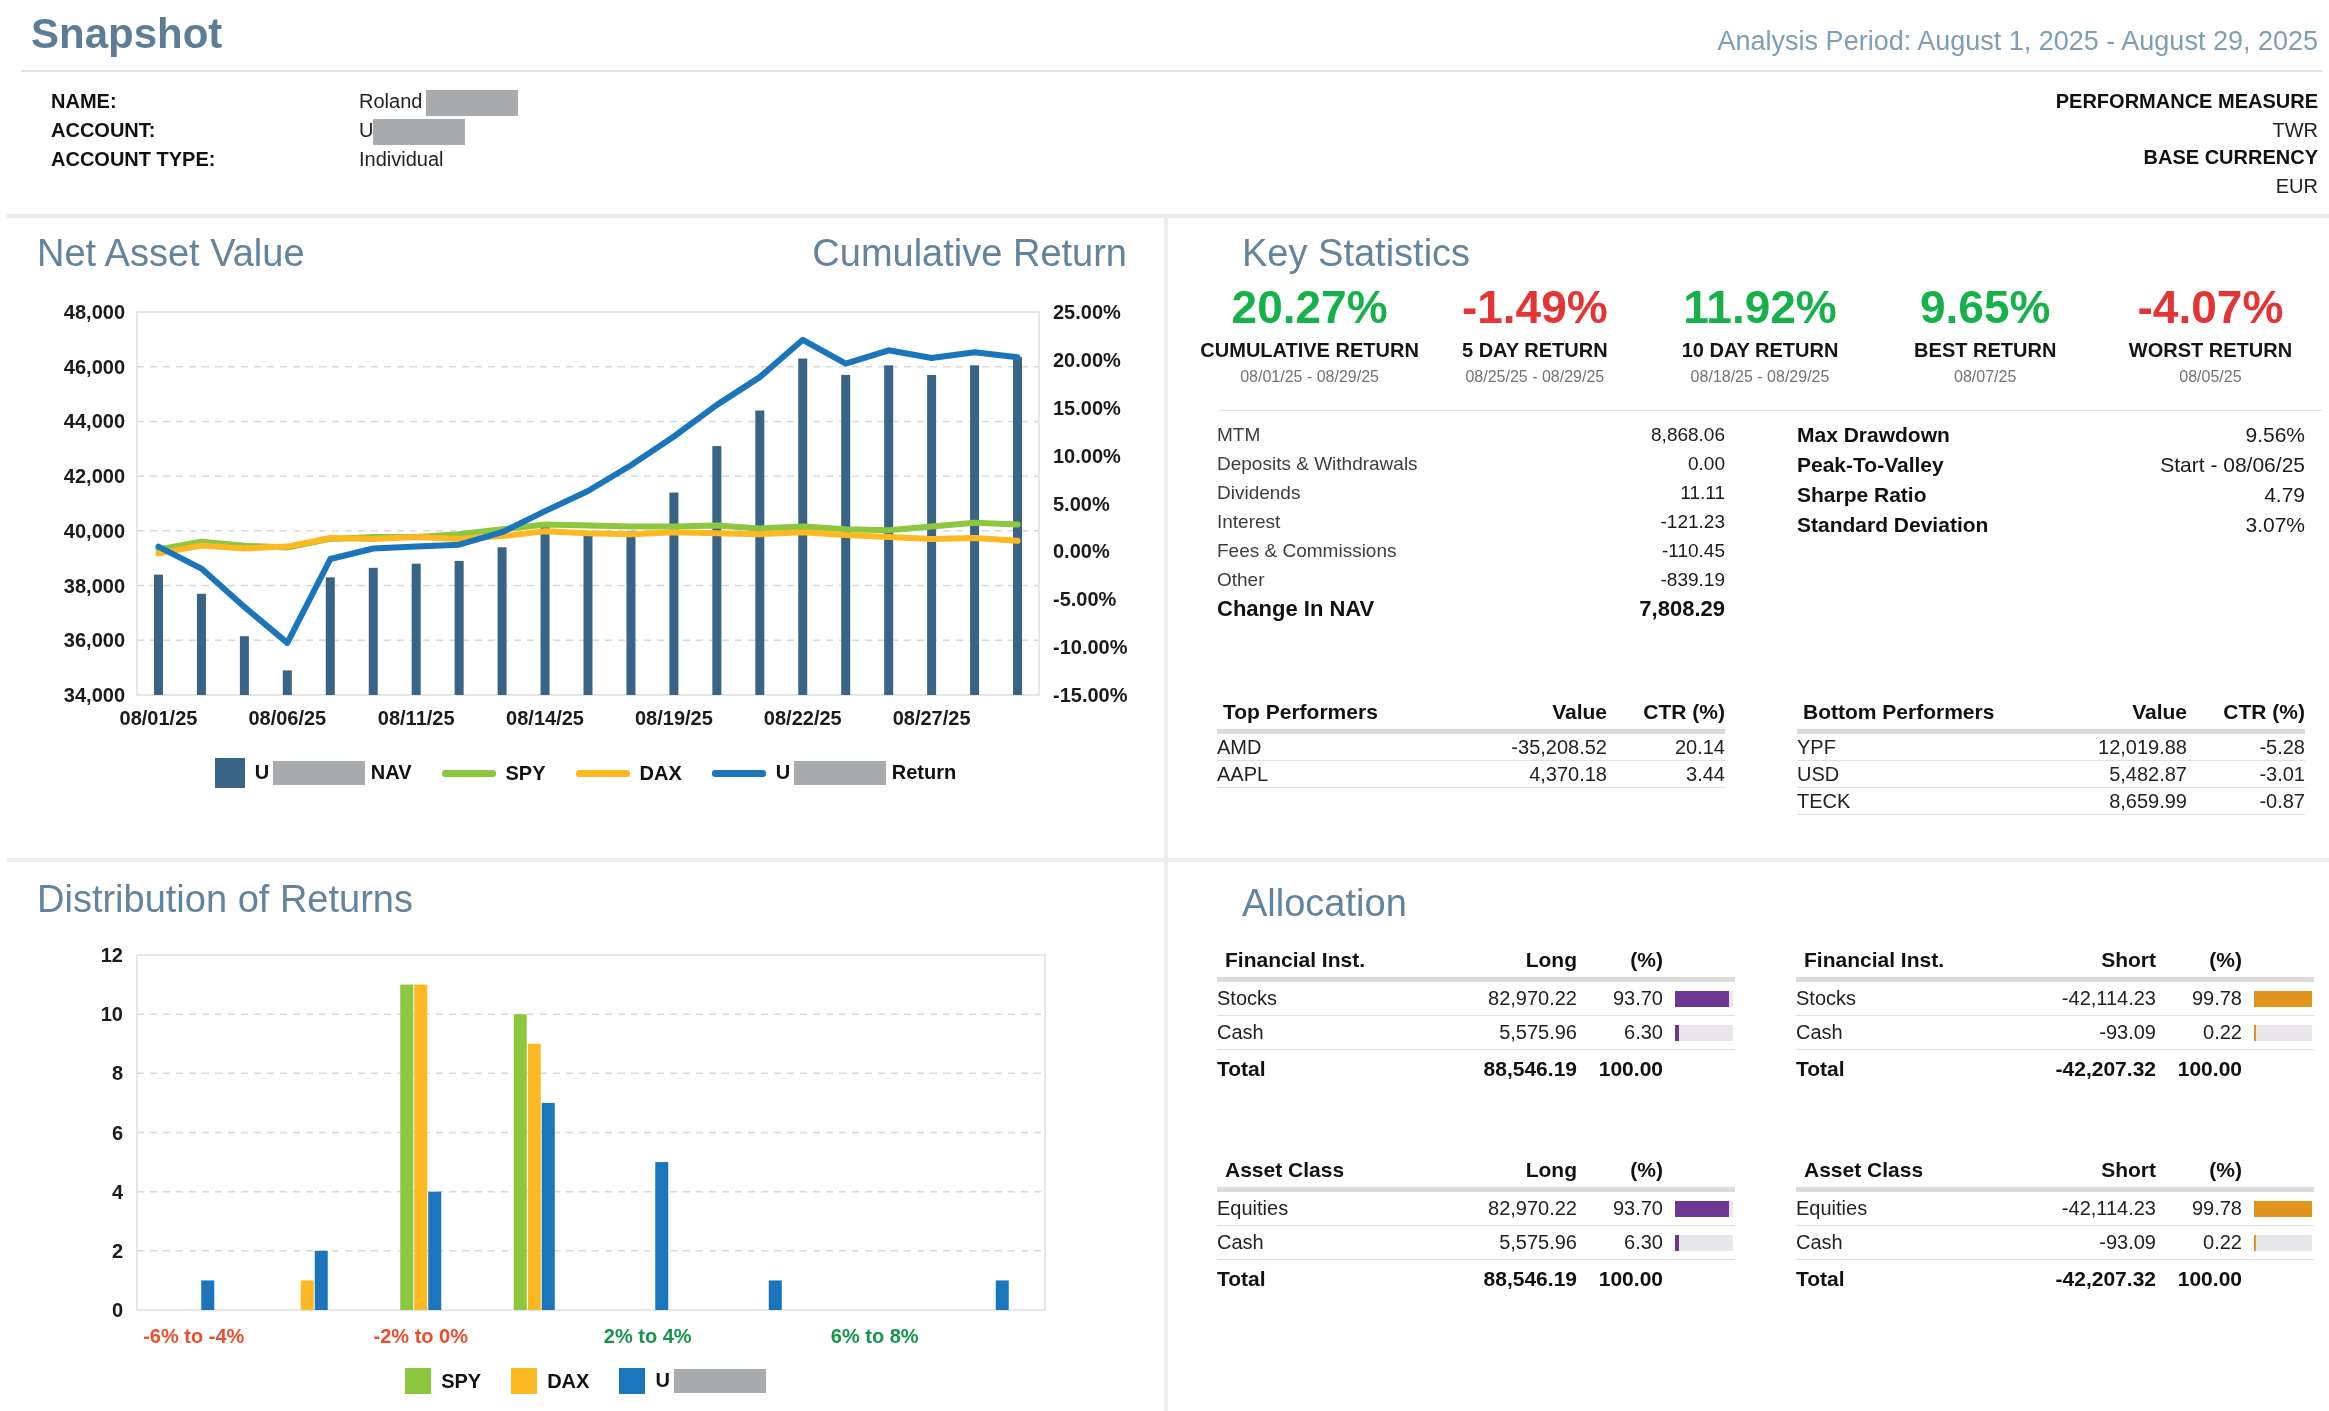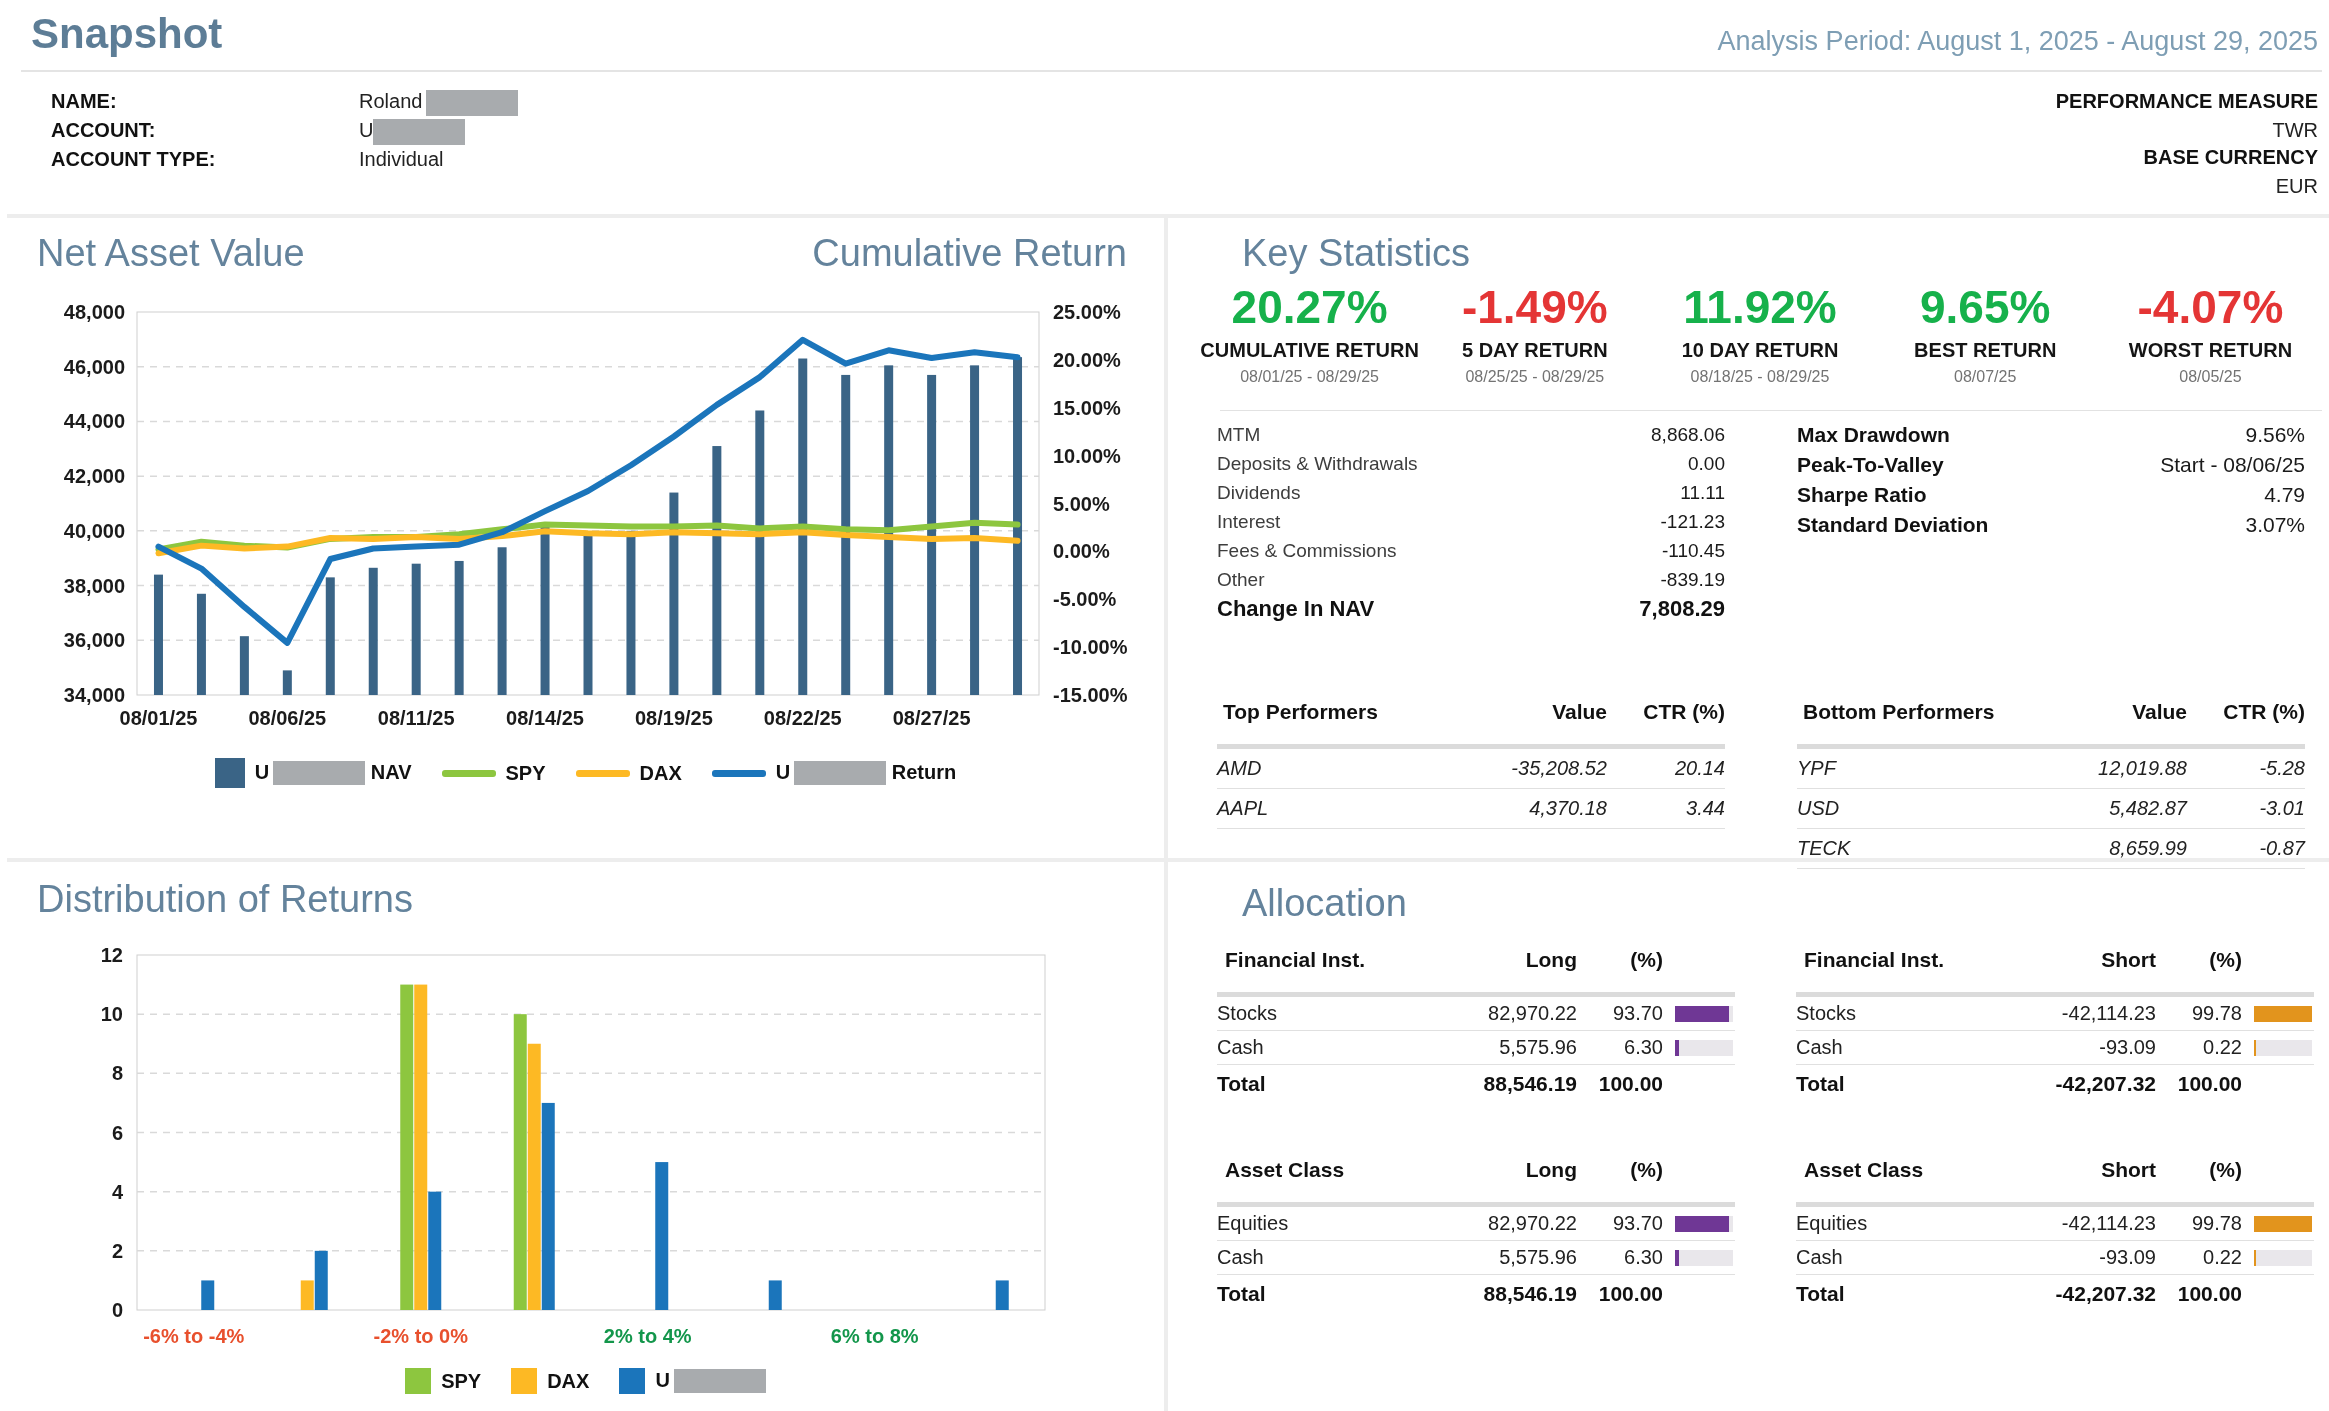--- a/index.html
+++ b/index.html
@@ -38,28 +38,28 @@
   .kv-row { display:flex; justify-content:space-between; align-items:center; height:29px; }
   .kv-row .k { font-size:19px; color:#3d3d3d; }
   .kv-row .v { font-size:19px; color:#1a1a1a; }
   .kv-row.bold .k, .kv-row.bold .v { font-size:22px; font-weight:bold; color:#111; }
   .risk .kv-row { height:30px; }
   .risk .k { font-size:21px; font-weight:bold; color:#111; }
   .risk .v { font-size:21px; color:#1a1a1a; }
 
   
   .tbl { position:absolute; }
-  .tbl .hrow { display:grid; align-items:end; padding-bottom:20px; border-bottom:5px solid #dbdbdb; }
+  .tbl .hrow { display:grid; align-items:end; padding-bottom:5px; border-bottom:5px solid #dbdbdb; }
   .tbl .hrow span { font-size:21px; font-weight:bold; color:#111; }
   .tbl .drow { display:grid; align-items:center; border-bottom:1px solid #e0e0e0; }
   .tbl .drow span { font-size:20px; color:#222; }
   .tbl .trow { display:grid; align-items:center; }
   .tbl .trow span { font-size:21px; font-weight:bold; color:#111; }
   .perf .hrow, .perf .drow { grid-template-columns:1fr 145px 118px; }
-  .perf .drow { height:40px;font-style:italic; }
+  .perf .drow { height:27px; }
   .ra { text-align:right; }
   .alloc .hrow, .alloc .drow, .alloc .trow { grid-template-columns:1fr 180px 86px 72px; }
   .alloc .drow { height:34px; }
   .alloc .trow { height:38px; }
   .pbar-track { width:58px; height:16px; background:#e9e7eb; margin-left:12px; position:relative; }
   .pbar-fill { position:absolute; left:0; top:0; bottom:0; }
 
   
   .legend { position:absolute; display:flex; justify-content:center; align-items:center; gap:30px; left:0; width:1157px; }
   .legend .item { display:flex; align-items:center; gap:10px; font-size:20px; font-weight:bold; color:#111; }

